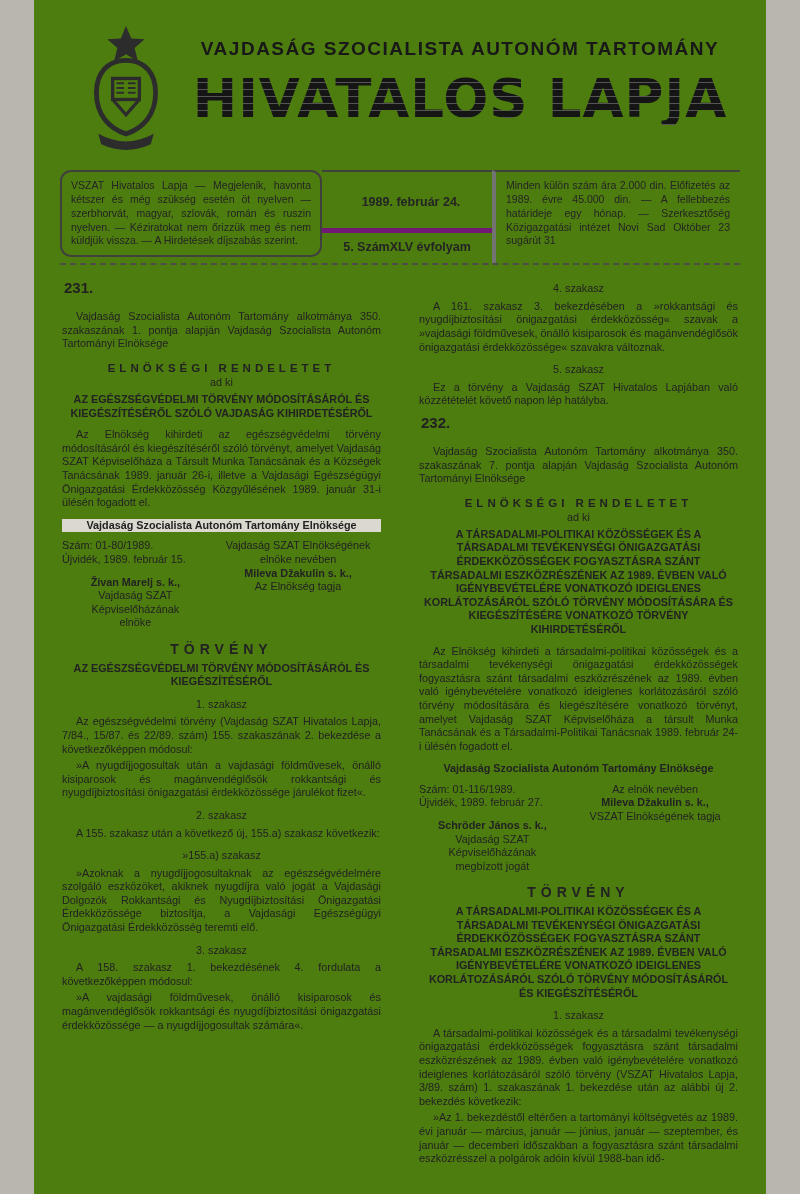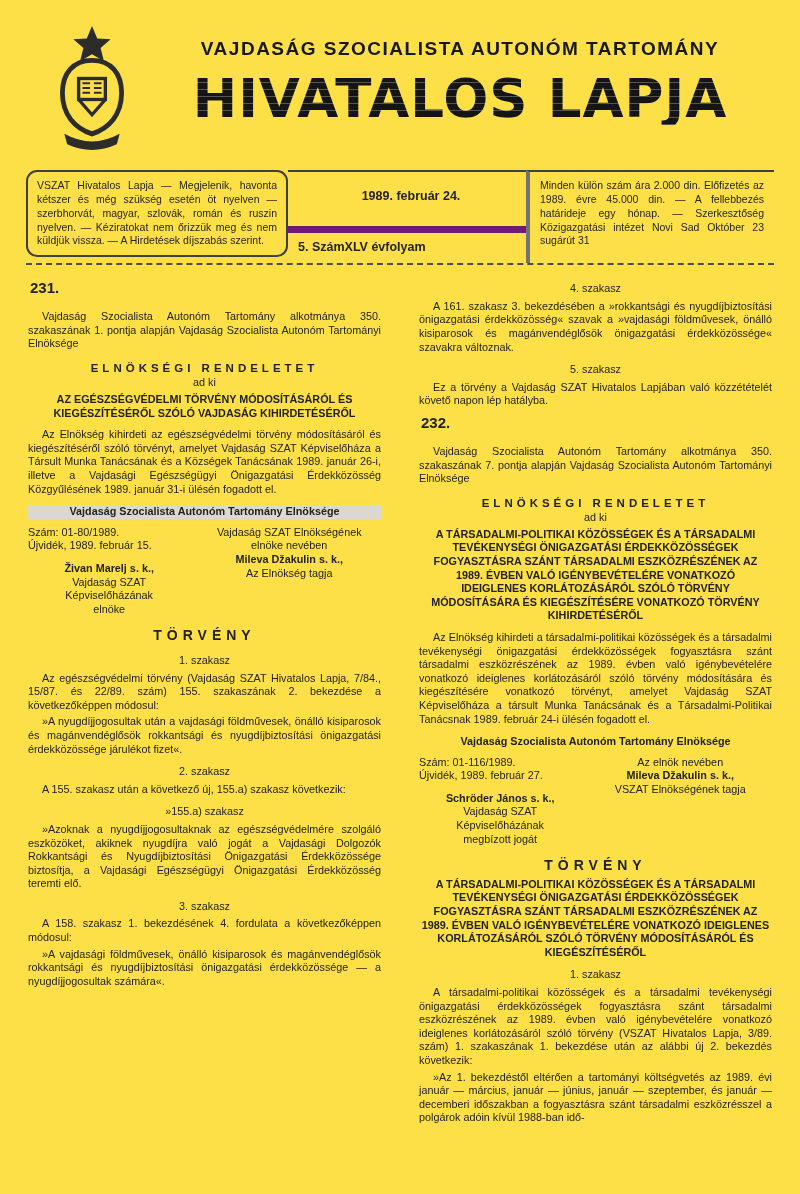--- a/index.html
+++ b/index.html
@@ -1,20 +1,20 @@
 <!DOCTYPE html>
 <html><head>
 <meta charset="utf-8">
 <style>
   * { margin:0; padding:0; box-sizing:border-box; }
   html,body { background:#b8b6af; }
   body { font-family:"Liberation Sans", sans-serif; }
   .page {
-    width:800px; height:1194px; margin:0 auto;
-    background:#fde047; color:#1e1e1e;
+    width:732px; height:1194px; margin:0 auto;
+    background:#4d7c0f; color:#1e1e1e;
     overflow:hidden; position:relative;
     padding:8px 26px 0 26px;
   }
 
   
   .masthead { display:flex; align-items:flex-start; padding:12px 2px 4px 18px; }
   .emblem { flex:0 0 104px; padding-top:6px; }
   .mast-text { flex:1; text-align:center; padding-top:18px; }
   .province {
     font-size:19px; font-weight:bold; letter-spacing:1.5px;
@@ -33,25 +33,25 @@
   }
 
   
   .infobar { display:flex; align-items:stretch; margin-top:10px; border-bottom:2px dashed #4c4c48; }
   .info-cell { font-size:10.5px; line-height:1.32; color:#242424; }
   .info-left {
     flex:0 0 262px; border:2px solid #40403c; border-radius:11px;
     padding:7px 9px; text-align:justify; margin-bottom:6px;
   }
   .info-mid { flex:1; display:flex; flex-direction:column; border-top:2px solid #40403c; }
-  .mid-top { flex:1; text-align:center; padding-top:16px; font-weight:bold; font-size:12.5px;margin-left:8px; }
+  .mid-top { flex:1; text-align:center; padding-top:22px; font-weight:bold; font-size:12.5px;margin-left:8px; }
   .mid-city { margin-top:12px; }
   .mid-bottom {
-    display:flex; justify-content:flex-start; align-items:flex-end;
-    border-top:7px solid #701a75; padding:6px 10px 8px 10px;
+    display:flex; justify-content:center; align-items:flex-end;
+    border-top:5px solid #701a75; padding:6px 10px 8px 10px;
     font-weight:bold; font-size:12.5px;
   }
   .info-right {
     flex:0 0 248px; border-top:2px solid #40403c; border-left:4px solid #737373;
     padding:7px 10px; text-align:justify;
   }
 
   
   .content { display:flex; gap:38px; padding:8px 2px 0 2px; }
   .col { flex:1 1 0; font-size:10.8px; line-height:1.26; text-align:justify; color:#222; }
@@ -128,20 +128,21 @@
           </div>
         </div>
         <div class="sig-col-r">
           <div>Vajdaság SZAT Elnökségének</div>
           <div>elnöke nevében</div>
           <div class="sig-name">Mileva Džakulin s. k.,</div>
           <div>Az Elnökség tagja</div>
         </div>
       </div>
       <div class="law-head">TÖRVÉNY</div>
+      <div class="law-title">AZ EGÉSZSÉGVÉDELMI TÖRVÉNY MÓDOSÍTÁSÁRÓL ÉS KIEGÉSZÍTÉSÉRŐL</div>
       <div class="section-head">1. szakasz</div>
       <p class="para">Az egészségvédelmi törvény (Vajdaság SZAT Hivatalos Lapja, 7/84., 15/87. és 22/89. szám) 155. szakaszának 2. bekezdése a következőképpen módosul:</p>
       <p class="para">»A nyugdíjjogosultak után a vajdasági földművesek, önálló kisiparosok és magánvendéglősök rokkantsági és nyugdíjbiztosítási önigazgatási érdekközössége járulékot fizet«.</p>
       <div class="section-head">2. szakasz</div>
       <p class="para">A 155. szakasz után a következő új, 155.a) szakasz következik:</p>
       <div class="section-head">»155.a) szakasz</div>
       <p class="para">»Azoknak a nyugdíjjogosultaknak az egészségvédelmére szolgáló eszközöket, akiknek nyugdíjra való jogát a Vajdasági Dolgozók Rokkantsági és Nyugdíjbiztosítási Önigazgatási Érdekközössége biztosítja, a Vajdasági Egészségügyi Önigazgatási Érdekközösség teremti elő.</p>
       <div class="section-head">3. szakasz</div>
       <p class="para">A 158. szakasz 1. bekezdésének 4. fordulata a következőképpen módosul:</p>
       <p class="para">»A vajdasági földművesek, önálló kisiparosok és magánvendéglősök rokkantsági és nyugdíjbiztosítási önigazgatási érdekközössége — a nyugdíjjogosultak számára«.</p>

